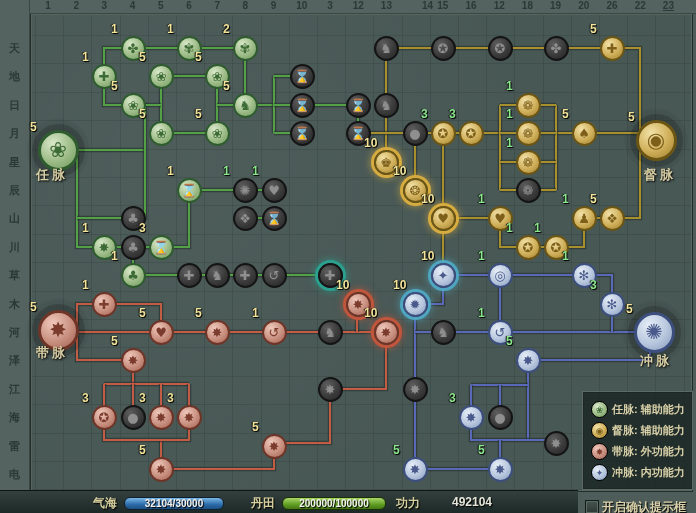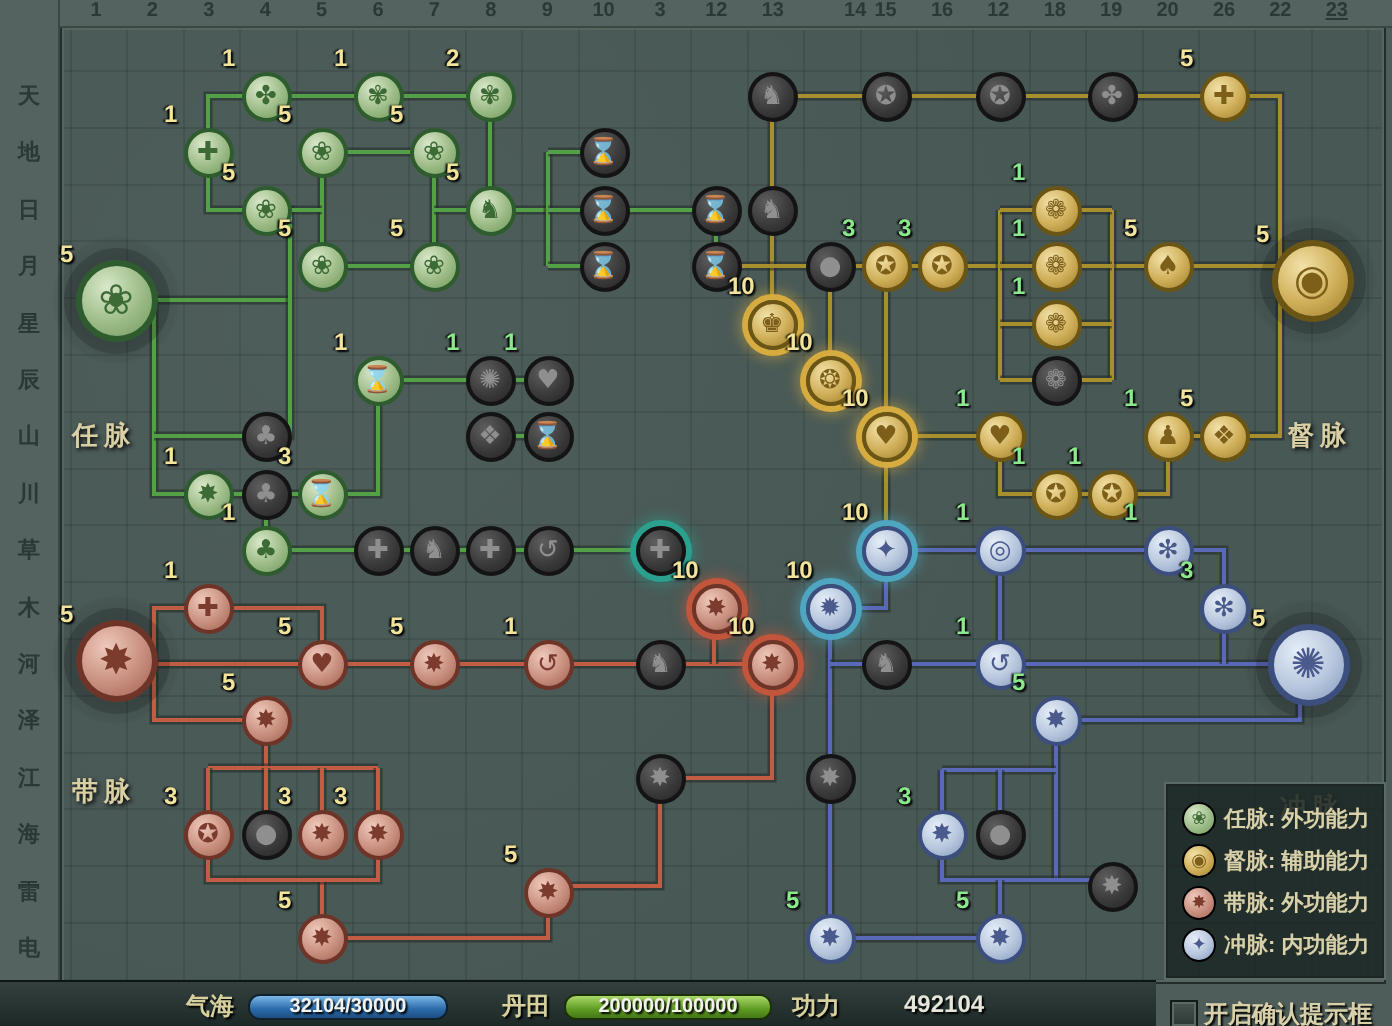--- a/index.html
+++ b/index.html
@@ -44,21 +44,21 @@
   .n-d{background:radial-gradient(circle at 35% 30%, #5e5e5e, #3a3a3a 55%, #242424);
        border-color:#141414;color:#8f8f8f;}
   .ring-teal{box-shadow:0 0 0 3px #2ba08e,0 0 7px 4px rgba(43,160,142,.55);}
   .ring-gold{box-shadow:0 0 0 3px #d6ac40,0 0 7px 4px rgba(214,172,64,.55);}
   .ring-red {box-shadow:0 0 0 3px #c2563c,0 0 7px 4px rgba(194,86,60,.55);}
   .ring-blue{box-shadow:0 0 0 3px #4fa6c0,0 0 7px 4px rgba(79,166,192,.55);}
   .nlab{position:absolute;font:bold 12px "Liberation Sans",sans-serif;
         text-shadow:1px 1px 1px #000,-1px 0 1px #000;pointer-events:none;}
   .lab-y{color:#f2e49a;} .lab-g{color:#8ce88c;}
   .mername{position:absolute;font:bold 13px "Liberation Sans",sans-serif;color:#d9cfa4;
-        letter-spacing:3px;text-shadow:1px 1px 2px #000;margin-top:43px;}
+        letter-spacing:3px;text-shadow:1px 1px 2px #000;}
   
   .legend{position:absolute;left:583px;top:392px;width:109px;height:97px;
         background:rgba(28,40,38,.88);border:1px solid #1d2624;
         box-shadow:0 0 0 1px #5a6a64;padding:6px 0 0 7px;box-sizing:border-box;}
   .legend .li{display:flex;align-items:center;height:21px;}
   .legend .lic{width:15px;height:15px;border-radius:50%;border:1px solid #000;
         display:flex;align-items:center;justify-content:center;font-size:9px;
         font-family:"DejaVu Sans",sans-serif;margin-right:4px;flex:0 0 15px;}
   .legend .lit{font:bold 11px "Liberation Sans",sans-serif;color:#d8d0a8;white-space:nowrap;}
   
@@ -603,21 +603,21 @@
   </div>
 
 <div class="mername" style="left:36px;top:166px;">任脉</div>
 <div class="mername" style="left:644px;top:166px;">督脉</div>
 <div class="mername" style="left:36px;top:344px;">带脉</div>
 <div class="mername" style="left:640px;top:352px;">冲脉</div>
 
 <div class="legend" id="legend">
     <div class="li">
       <span class="lic n-g">❀</span>
-      <span class="lit">任脉: 外功能力</span>
+      <span class="lit">任脉: 辅助能力</span>
     </div>
     <div class="li">
       <span class="lic n-o">◉</span>
       <span class="lit">督脉: 辅助能力</span>
     </div>
     <div class="li">
       <span class="lic n-r">✸</span>
       <span class="lit">带脉: 外功能力</span>
     </div>
     <div class="li">

